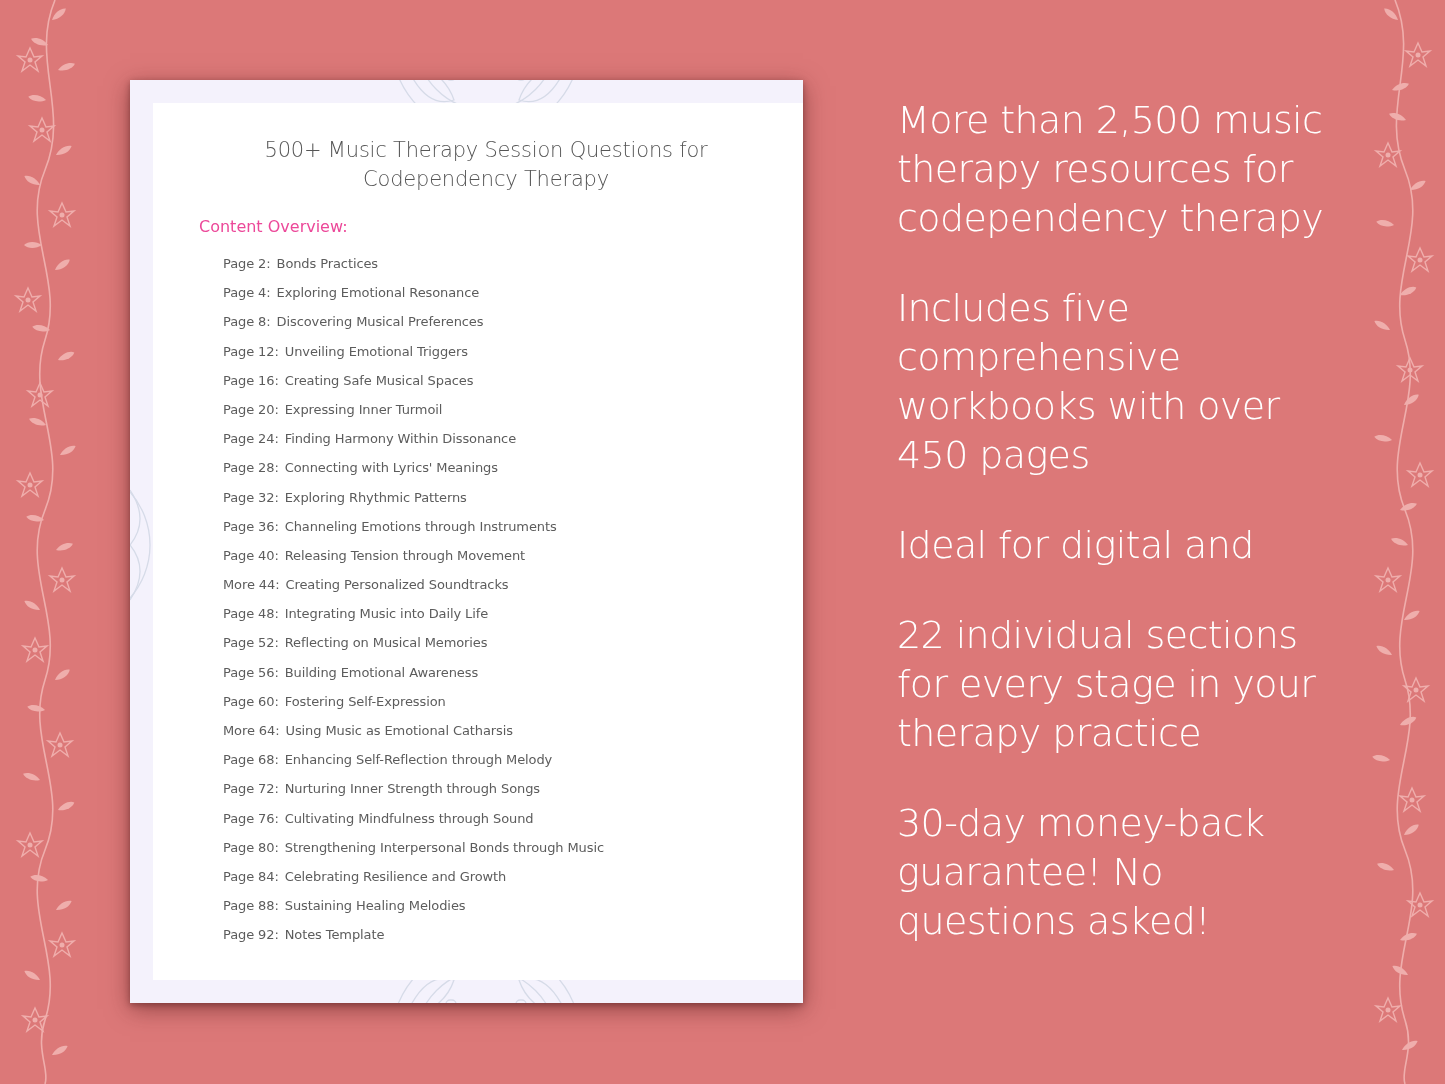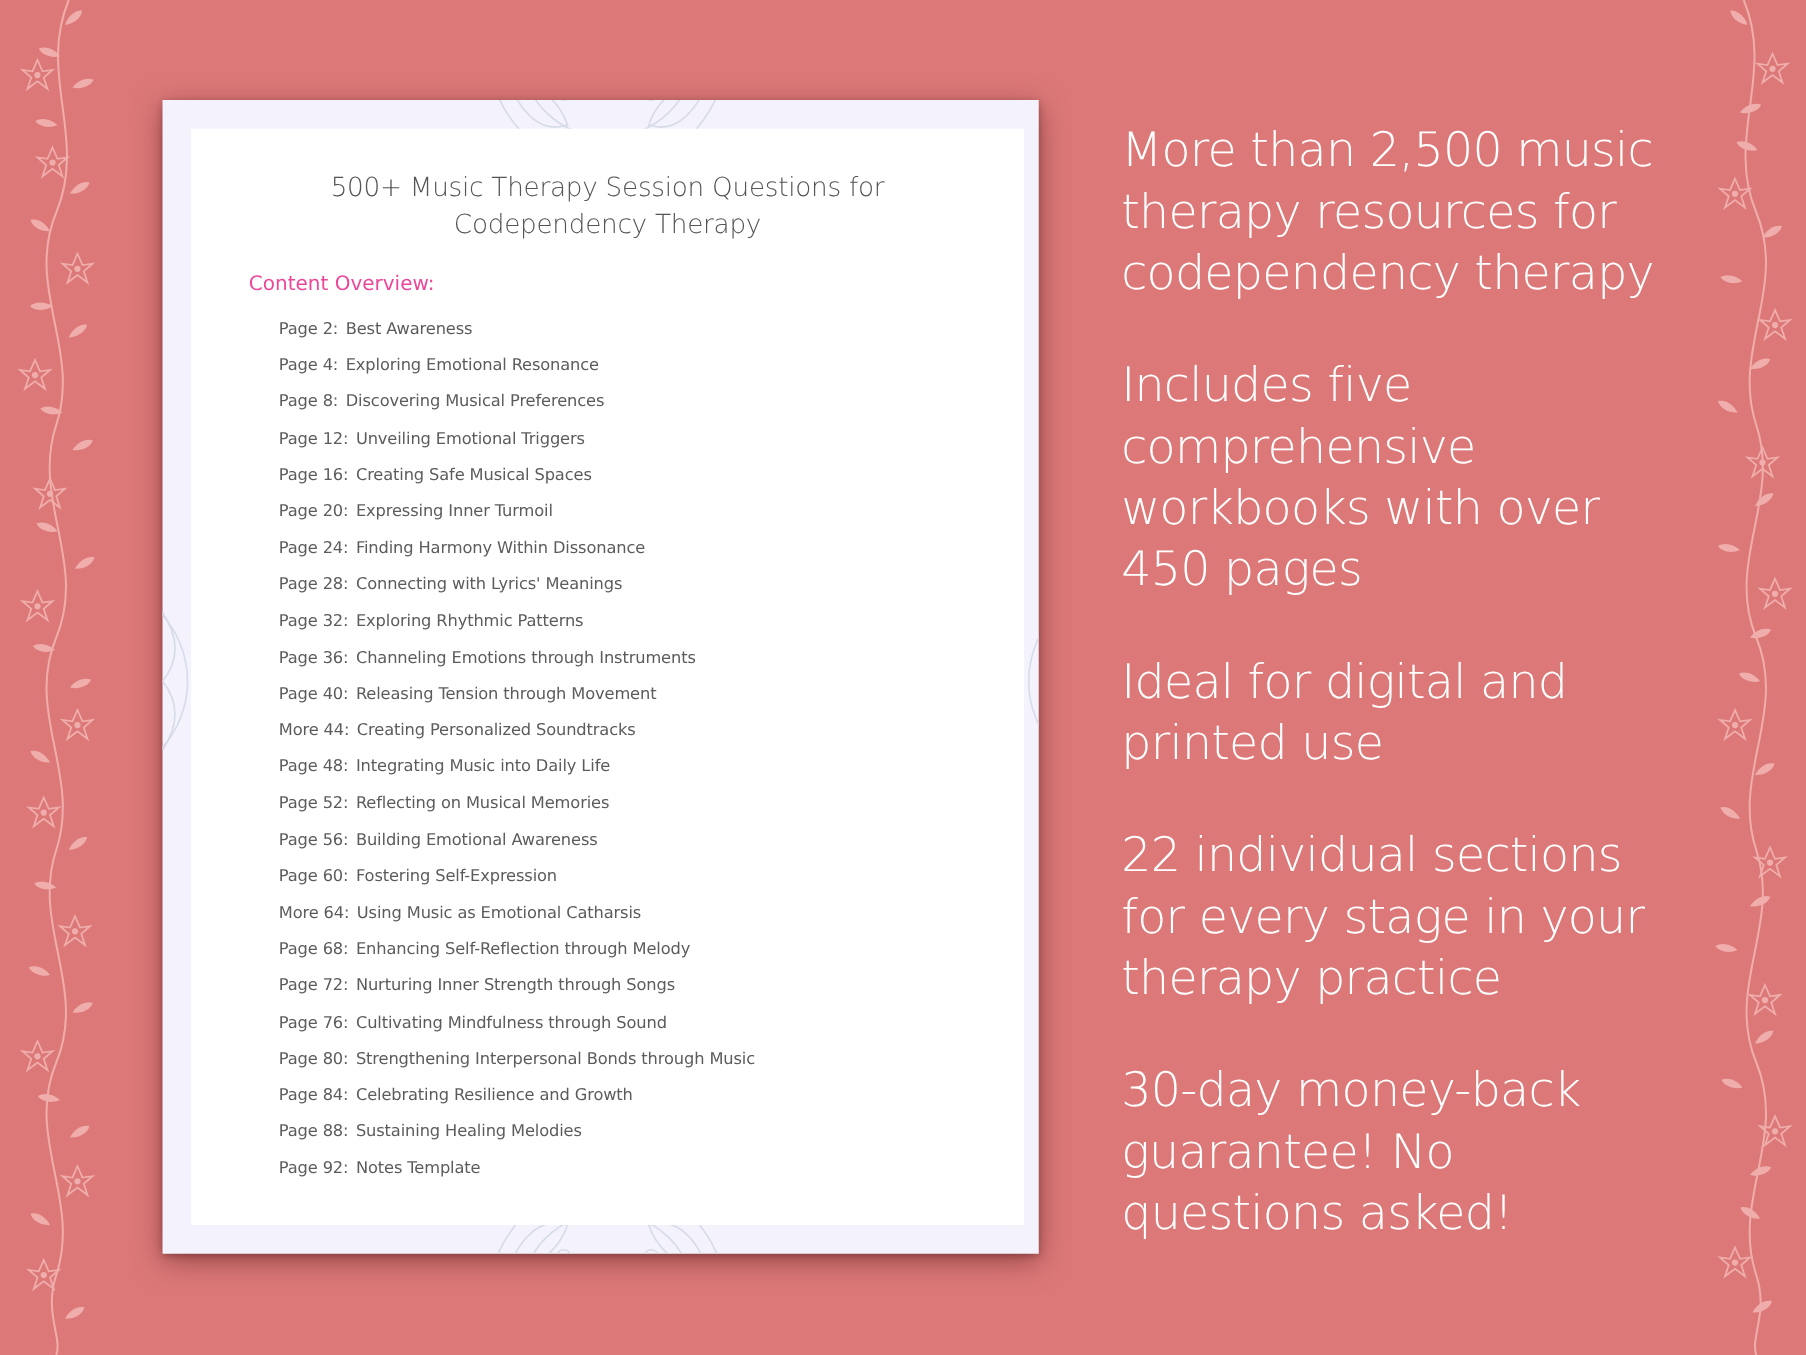--- a/index.html
+++ b/index.html
@@ -6,24 +6,25 @@
     body {
       width: 1445px; height: 1084px; overflow: hidden; position: relative;
       background: #dc7878;
       font-family: "Liberation Sans", sans-serif;
     }
     .vine { position: absolute; top: 0; width: 95px; height: 1084px; opacity: 0.9; }
     .vine.left { left: 0; }
     .vine.right { right: 0; }
 
     .doc-sheet {
-      position: absolute; left: 130px; top: 80px; width: 701px; height: 923px;
+      position: absolute; left: 130px; top: 80px; width: 635px; height: 923px;
       background: #f4f2fc;
       box-shadow: 0 6px 22px rgba(90,30,30,0.55), 0 2px 6px rgba(60,20,20,0.4);
       overflow: hidden;
+      padding-left: 38px;
     }
     .mandala { position: absolute; }
     .mandala.top { left: 254px; top: -40px; }
     .mandala.bottom { left: 254px; top: 880px; }
     .mandala.left { left: -60px; top: 380px; }
     .mandala.right { left: 688px; top: 380px; }
 
     .doc-inner {
       position: absolute; left: 23px; top: 23px; width: 666px; height: 877px;
       background: #ffffff;
@@ -183,21 +184,21 @@
     </g>
   </svg>
 
   <div class="doc-inner">
     <div class="doc-title">
       <div>500+ Music Therapy Session Questions for</div>
       <div>Codependency Therapy</div>
     </div>
     <div class="overview-label">Content Overview:</div>
     <ul class="toc">
-      <li><span class="pg">Page  2:</span><span>Best Awareness</span></li>
+      <li><span class="pg">Page  2:</span><span>Bonds Practices</span></li>
       <li><span class="pg">Page  4:</span><span>Exploring Emotional Resonance</span></li>
       <li><span class="pg">Page  8:</span><span>Discovering Musical Preferences</span></li>
       <li><span class="pg">Page 12:</span><span>Unveiling Emotional Triggers</span></li>
       <li><span class="pg">Page 16:</span><span>Creating Safe Musical Spaces</span></li>
       <li><span class="pg">Page 20:</span><span>Expressing Inner Turmoil</span></li>
       <li><span class="pg">Page 24:</span><span>Finding Harmony Within Dissonance</span></li>
       <li><span class="pg">Page 28:</span><span>Connecting with Lyrics' Meanings</span></li>
       <li><span class="pg">Page 32:</span><span>Exploring Rhythmic Patterns</span></li>
       <li><span class="pg">Page 36:</span><span>Channeling Emotions through Instruments</span></li>
       <li><span class="pg">Page 40:</span><span>Releasing Tension through Movement</span></li>
@@ -225,21 +226,20 @@
     <div>codependency therapy</div>
   </div>
   <div class="feature">
     <div>Includes five</div>
     <div>comprehensive</div>
     <div>workbooks with over</div>
     <div>450 pages</div>
   </div>
   <div class="feature">
     <div>Ideal for digital and</div>
-    <div>printed use</div>
   </div>
   <div class="feature">
     <div>22 individual sections</div>
     <div>for every stage in your</div>
     <div>therapy practice</div>
   </div>
   <div class="feature">
     <div>30-day money-back</div>
     <div>guarantee! No</div>
     <div>questions asked!</div>

